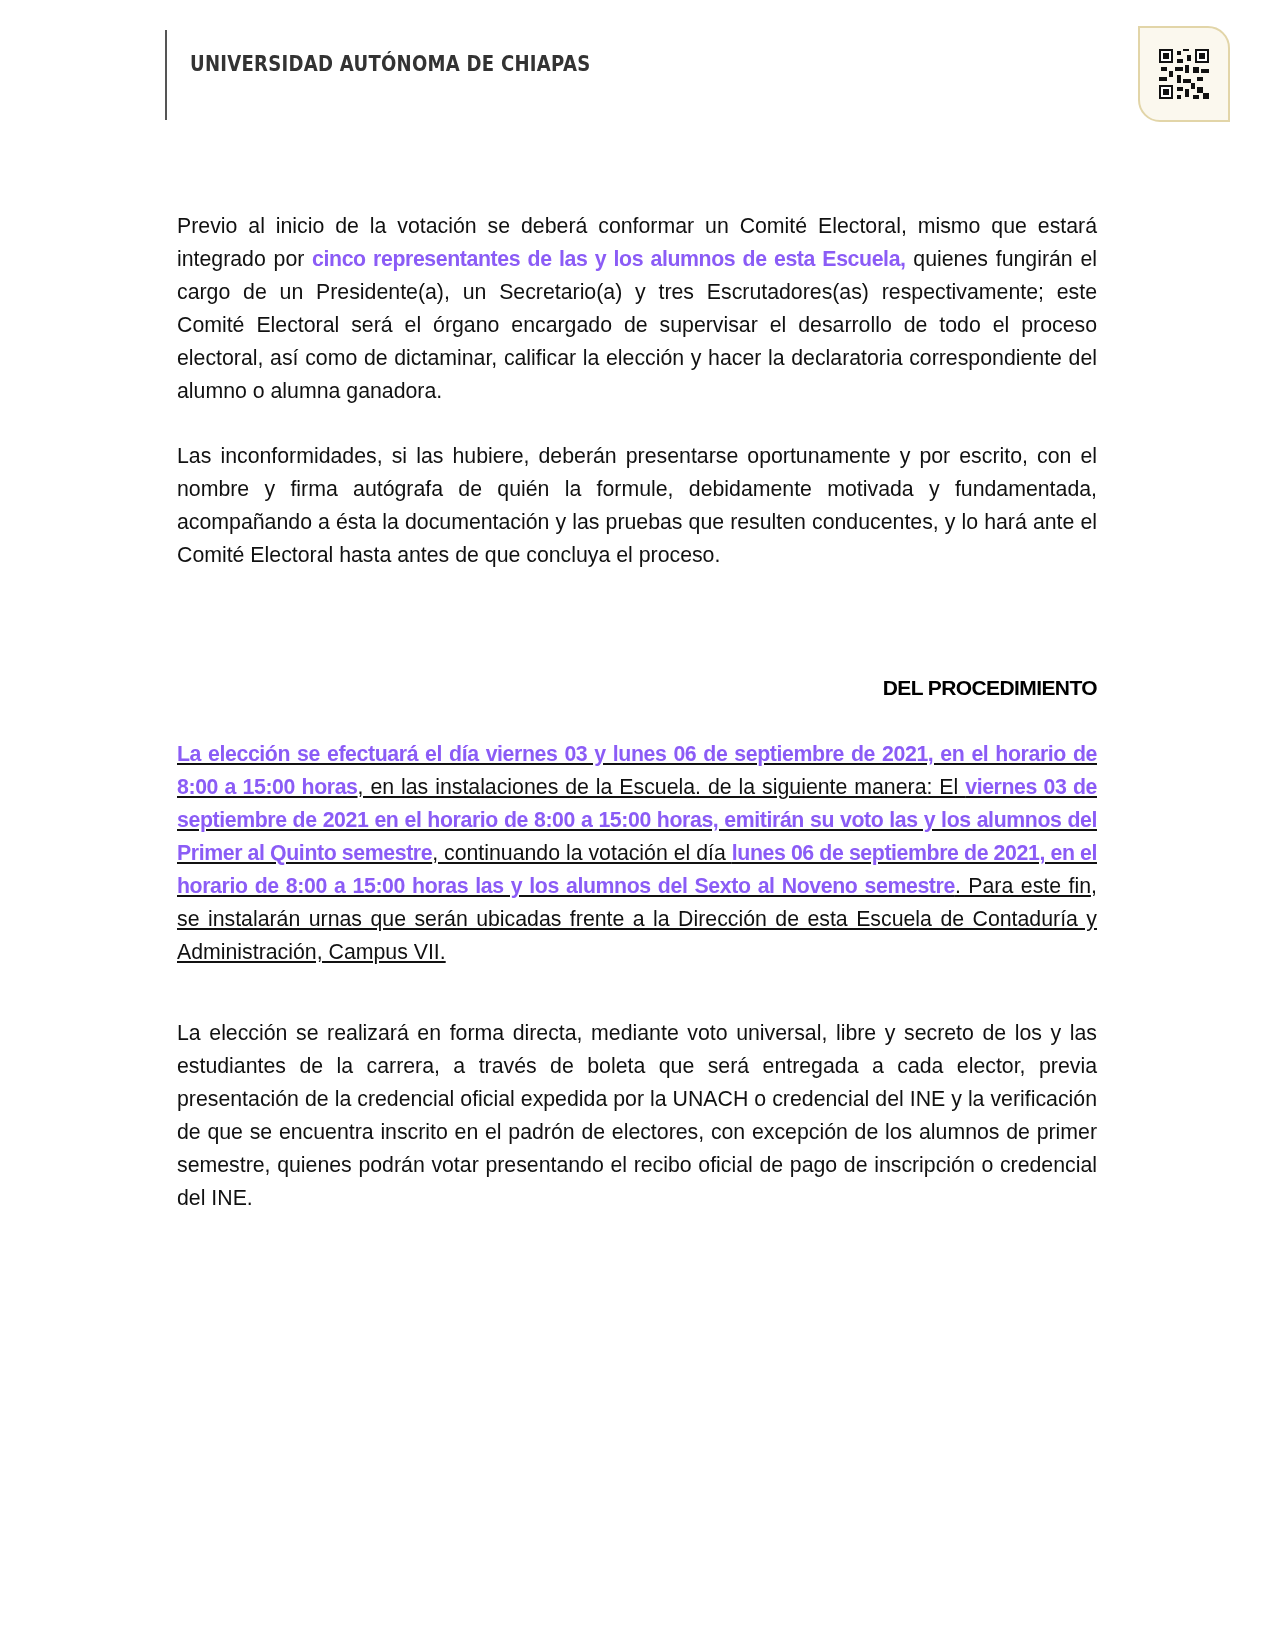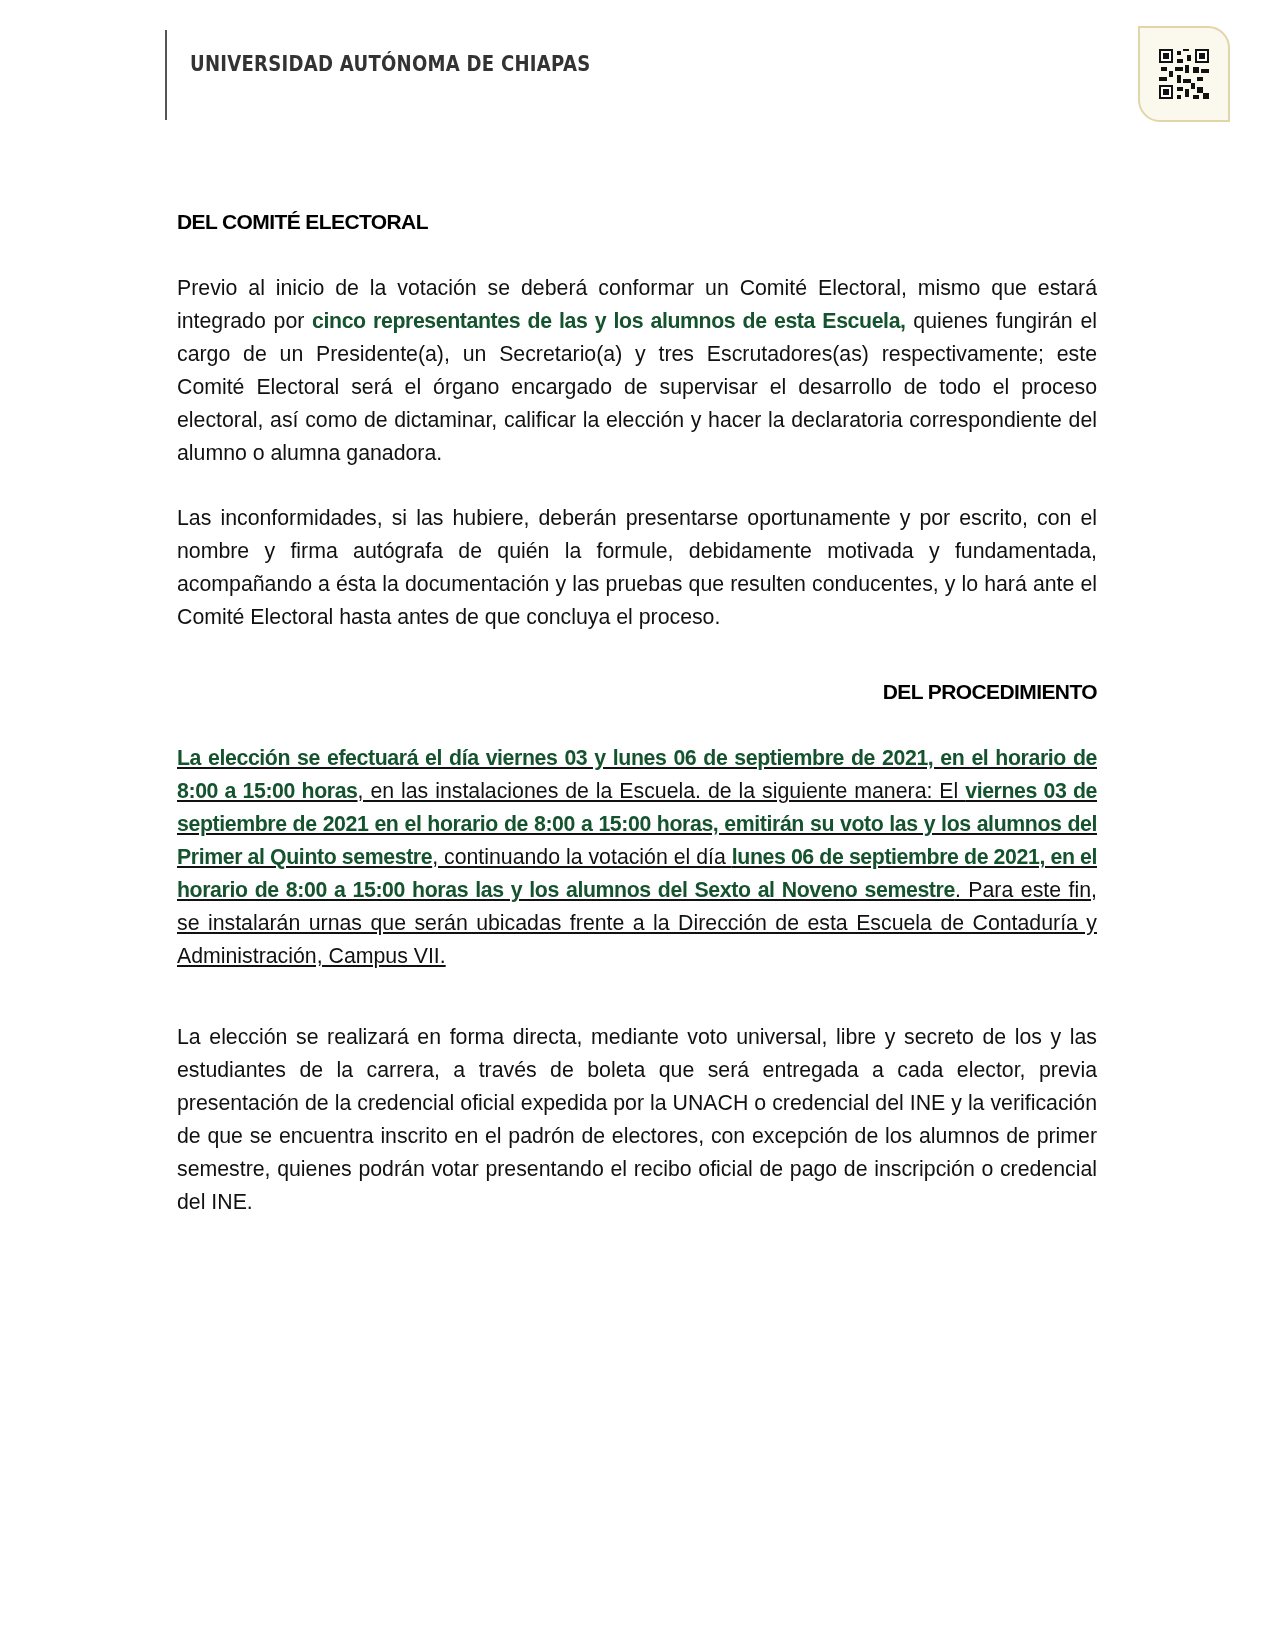--- a/index.html
+++ b/index.html
@@ -10,24 +10,24 @@
   .divider { position: absolute; left: 165px; top: 30px; width: 2px; height: 90px; background: #555; }
   .uni-name { position: absolute; left: 190px; top: 52px; font-family: "DejaVu Sans", sans-serif;
               font-weight: bold; font-size: 21px; color: #333; letter-spacing: 0.3px;
               transform: scaleX(0.86); transform-origin: left center; }
   .qr-box { position: absolute; left: 1138px; top: 26px; width: 88px; height: 92px;
             border: 2px solid #e2d5a8; border-radius: 0 22px 0 22px; background: #fbf8ee;
             display: flex; align-items: center; justify-content: center; }
   .content { position: absolute; left: 177px; top: 210px; width: 920px; }
   h2 { margin: 0; font-size: 21px; font-weight: bold; letter-spacing: -0.6px; color: #000; }
   p { margin: 0; font-size: 21.3px; line-height: 33px; text-align: justify; color: #111; }
-  b { font-weight: bold; color: #14532d; letter-spacing: -0.4px; }
+  b { font-weight: bold; color: #8b5cf6; letter-spacing: -0.4px; }
   .h1 { margin-bottom: 38px; }
   .p1 { margin-bottom: 32px; }
-  .p2 { margin-bottom: 46px; }
+  .p2 { margin-bottom: 104px; }
   .h-proc { margin-bottom: 38px; text-align: right; }
   .p3 { margin-bottom: 48px; text-decoration: underline; }
 </style>
 </head>
 <body>
 
 <div class="header">
   <div class="divider"></div>
   <div class="uni-name">UNIVERSIDAD AUTÓNOMA DE CHIAPAS</div>
   <div class="qr-box">
@@ -60,20 +60,19 @@
         <rect x="13" y="20" width="2" height="4" fill="#111"></rect>
         <rect x="19" y="19" width="3" height="3" fill="#111"></rect>
       <rect x="22" y="22" width="3" height="3" fill="#111"></rect>
         <rect x="17" y="23" width="3" height="2" fill="#111"></rect>
         <rect x="9" y="23" width="2" height="2" fill="#111"></rect>
     </svg>
   </div>
 </div>
 
 <div class="content">
-  <h2 class="h1">DEL COMITÉ ELECTORAL</h2>
   <p class="p1"><span>Previo al inicio de la votación se deberá conformar un Comité Electoral, mismo que estará integrado por </span><b>cinco representantes de las y los alumnos de esta Escuela,</b><span> quienes fungirán el cargo de un Presidente(a), un Secretario(a) y tres Escrutadores(as) respectivamente; este Comité Electoral será el órgano encargado de supervisar el desarrollo de todo el proceso electoral, así como de dictaminar, calificar la elección y hacer la declaratoria correspondiente del alumno o alumna ganadora.</span></p>
   <p class="p2">Las inconformidades, si las hubiere, deberán presentarse oportunamente y por escrito, con el nombre y firma autógrafa de quién la formule, debidamente motivada y fundamentada, acompañando a ésta la documentación y las pruebas que resulten conducentes, y lo hará ante el Comité Electoral hasta antes de que concluya el proceso.</p>
 
   <h2 class="h-proc">DEL PROCEDIMIENTO</h2>
   <p class="p3"><b>La elección se efectuará el día viernes 03 y lunes 06 de septiembre de 2021, en el horario de 8:00 a 15:00 horas</b><span>, en las instalaciones de la Escuela. de la siguiente manera: El </span><b>viernes 03 de septiembre de 2021 en el horario de 8:00 a 15:00 horas, emitirán su voto las y los alumnos del Primer al Quinto semestre</b><span>, continuando la votación el día </span><b>lunes 06 de septiembre de 2021, en el horario de 8:00 a 15:00 horas las y los alumnos del Sexto al Noveno semestre</b><span>. Para este fin, se instalarán urnas que serán ubicadas frente a la Dirección de esta Escuela de Contaduría y Administración, Campus VII.</span></p>
   <p class="p4">La elección se realizará en forma directa, mediante voto universal, libre y secreto de los y las estudiantes de la carrera, a través de boleta que será entregada a cada elector, previa presentación de la credencial oficial expedida por la UNACH o credencial del INE y la verificación de que se encuentra inscrito en el padrón de electores, con excepción de los alumnos de primer semestre, quienes podrán votar presentando el recibo oficial de pago de inscripción o credencial del INE.</p>
 </div>
 
 </body></html>

